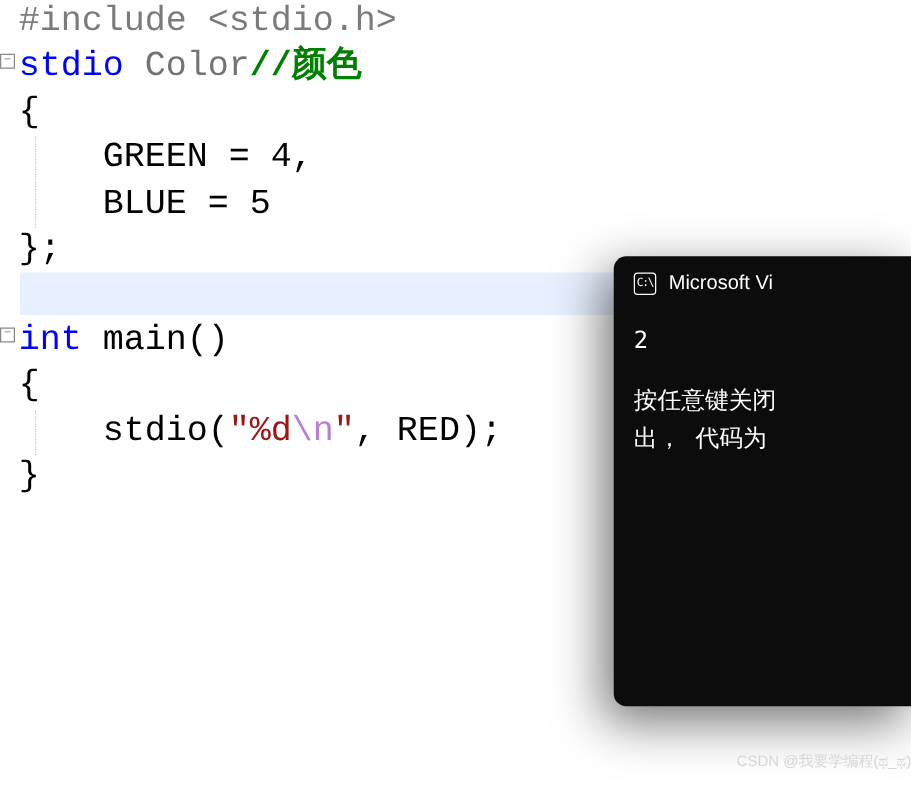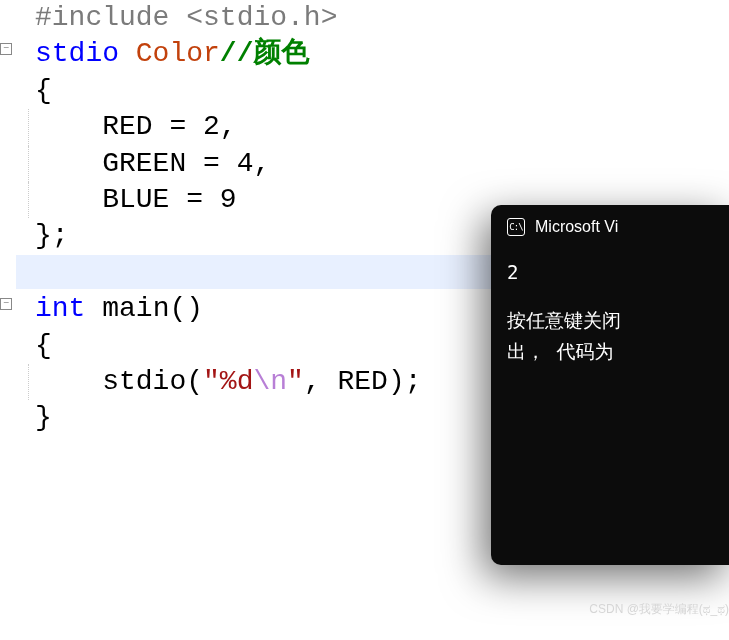--- a/index.html
+++ b/index.html
@@ -16,21 +16,21 @@
       padding: 0;
       position: absolute;
       left: 0;
       top: 0;
       width: 100%;
       line-height: 1.3;
     }
     .code-line {
       white-space: pre;
       position: relative;
-      padding-left: 35px;
+      padding-left: 15px;
     }
     .fold-mark {
       position: absolute;
       left: 0;
       top: 7px;
       width: 12px;
       height: 12px;
       border: 1px solid #888;
       background: #fff;
       font-size: 10px;
@@ -40,21 +40,21 @@
     }
     .indent-guide {
       position: absolute;
       left: 28px;
       top: 0;
       bottom: 0;
       border-left: 1px dotted #ccc;
     }
     .tok-directive { color: #7b7b7b; }
     .tok-keyword { color: #0000ff; }
-    .tok-type { color: #c2410c; }
+    .tok-type { color: #737373; }
     .tok-comment { color: #008000; font-weight: bold; }
     .tok-string { color: #a31515; }
     .tok-escape { color: #b87fd6; }
     .tok-text { color: #000000; }
     
     .terminal {
       position: absolute;
       right: -2px;
       top: 205px;
       width: 240px;
@@ -111,23 +111,22 @@
       z-index: -1;
     }
   </style>
 </head>
 <body>
 
 <div class="code-area">
   <div class="code-line"><span class="tok-directive">#include </span><span class="tok-directive">&lt;stdio.h&gt;</span></div>
   <div class="code-line"><span class="fold-mark">−</span><span class="tok-keyword">stdio</span><span class="tok-type"> Color</span><span class="tok-comment">//颜色</span></div>
   <div class="code-line"><span class="tok-text">{</span></div>
-  <div class="code-line"><span class="indent-guide"></span><span class="tok-text">    RED = 2,</span></div>
   <div class="code-line"><span class="indent-guide"></span><span class="tok-text">    GREEN = 4,</span></div>
-  <div class="code-line"><span class="indent-guide"></span><span class="tok-text">    BLUE = 9</span></div>
+  <div class="code-line"><span class="indent-guide"></span><span class="tok-text">    BLUE = 5</span></div>
   <div class="code-line"><span class="tok-text">};</span></div>
   <div class="code-line" style="position:relative"><div class="highlight-line"></div><span class="tok-text"></span>&nbsp;</div>
   <div class="code-line"><span class="fold-mark">−</span><span class="tok-keyword">int</span><span class="tok-text"> main()</span></div>
   <div class="code-line"><span class="tok-text">{</span></div>
   <div class="code-line"><span class="indent-guide"></span><span class="tok-text">    stdio</span><span class="tok-text">(</span><span class="tok-string">"%d</span><span class="tok-escape">\n</span><span class="tok-string">"</span><span class="tok-text">, RED);</span></div>
   <div class="code-line"><span class="tok-text">}</span></div>
 </div>
 
 <div class="terminal">
   <div class="terminal-titlebar">

